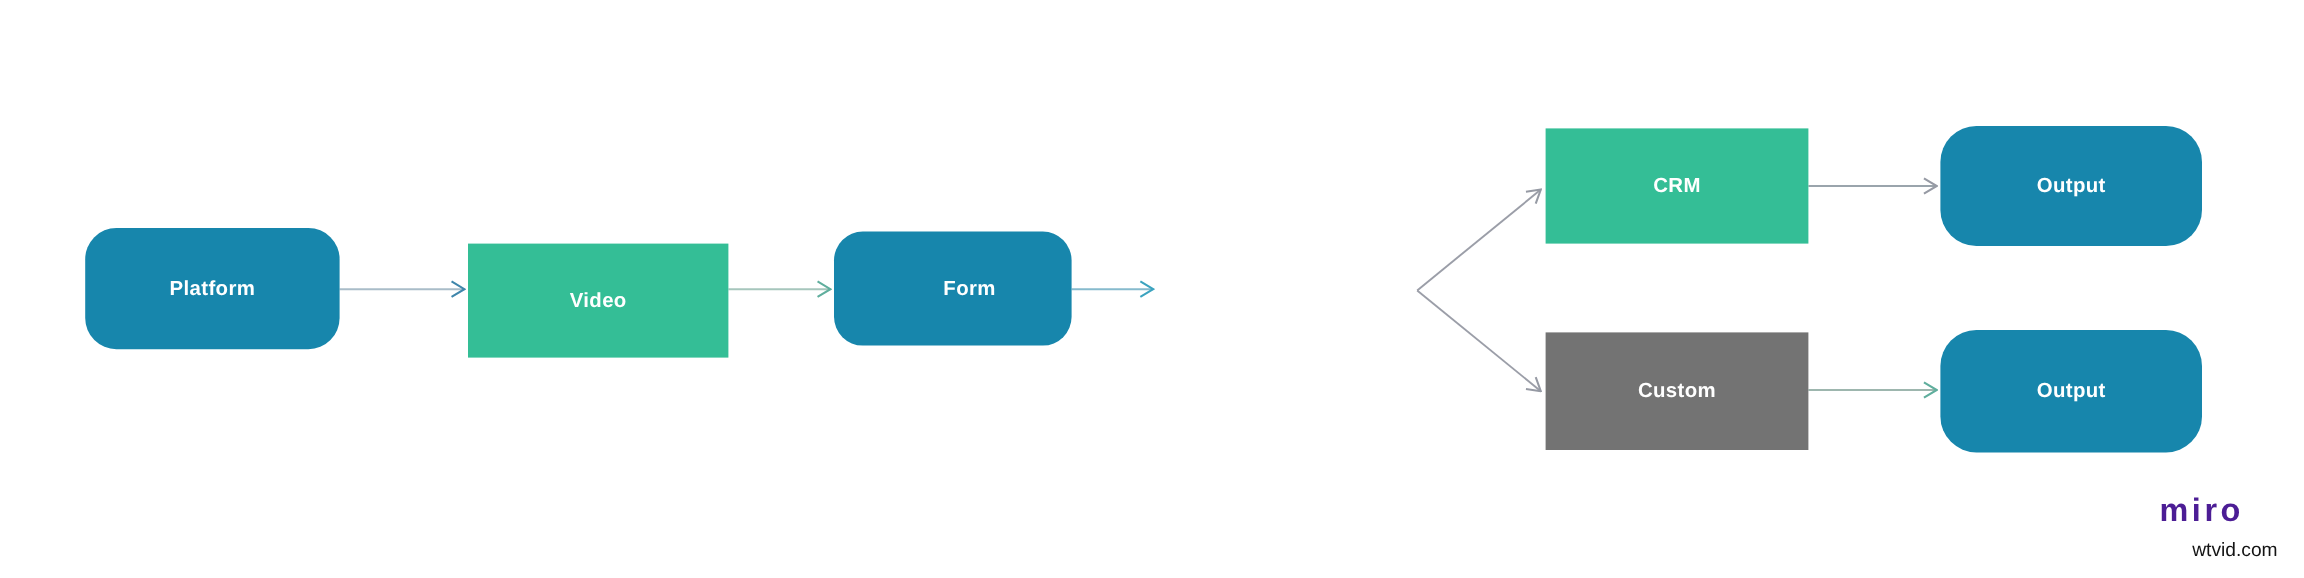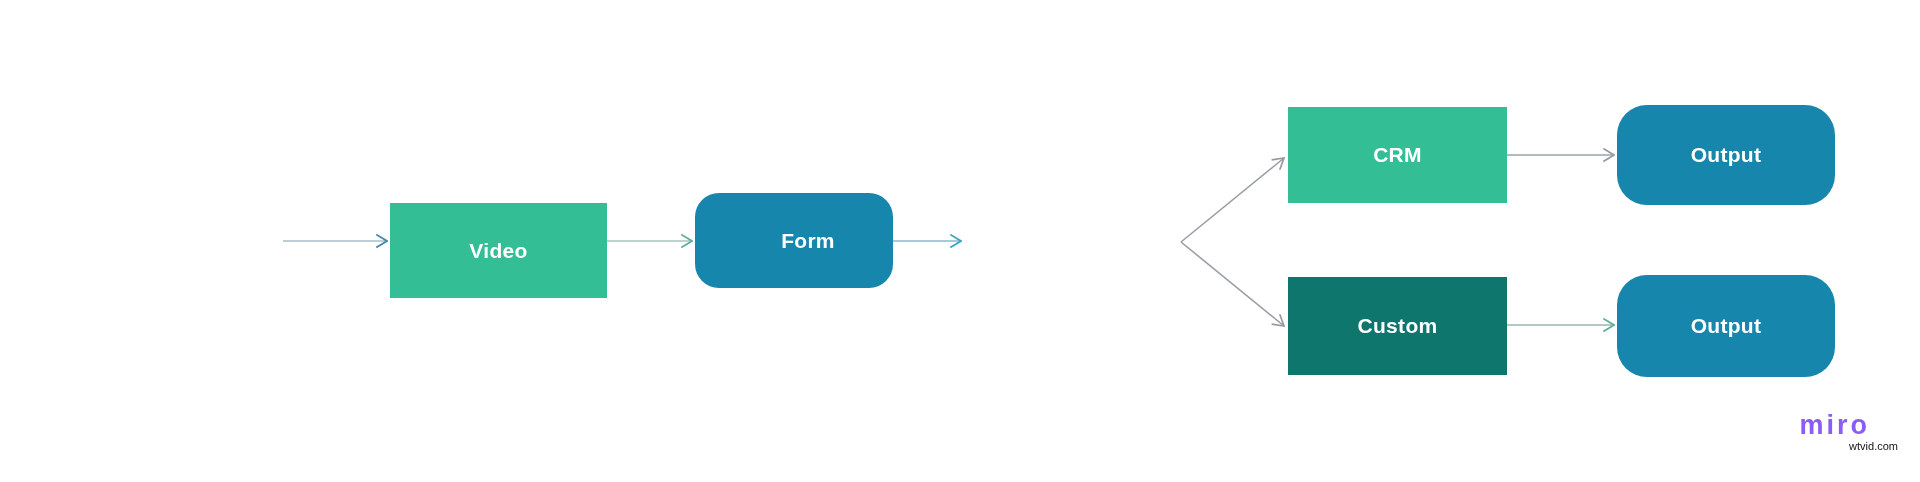--- a/index.html
+++ b/index.html
@@ -15,21 +15,21 @@
     background: #ffffff;
     overflow: hidden;
   }
   .node {
     position: absolute;
     display: flex;
     align-items: center;
     justify-content: center;
     color: #ffffff;
     font-weight: 700;
-    font-size: 21px;
+    font-size: 17px;
     letter-spacing: 0.3px;
     text-align: center;
     box-sizing: border-box;
   }
   #node-platform      { left: 71px;   top: 190px; width: 212px; height: 101px; border-radius: 26px; }
   #node-video         { left: 390px;  top: 193px; width: 217px; height: 95px; margin-top: 10px; }
   #node-form          { left: 695px;  top: 193px; width: 198px; height: 95px;  border-radius: 24px; }
   #node-action        { left: 965px;  top: 162px; width: 216px; height: 158px;
                         clip-path: polygon(50% 0, 100% 50%, 50% 100%, 0 50%); }
   #node-crm           { left: 1288px; top: 107px; width: 219px; height: 96px; }
@@ -43,27 +43,27 @@
     width: 1920px;
     height: 482px;
   }
   .watermark {
     position: absolute;
     right: 50px;
     top: 410px;
     font-size: 27px;
     font-weight: 700;
     letter-spacing: 3px;
-    color: #8b5cf6;
+    color: #4c1d95;
   }
   .footer-label {
     position: absolute;
     right: 22px;
-    top: 440px;
-    font-size: 11px;
+    top: 450px;
+    font-size: 16px;
     color: #141414;
   }
 </style>
 </head>
 <body>
 
 <div id="canvas">
 
   <svg id="connectors" viewBox="0 0 1920 482" xmlns="http://www.w3.org/2000/svg">
     <defs>
@@ -83,39 +83,42 @@
 
     <line x1="283" y1="241" x2="387" y2="241" stroke="#a9bcc8" stroke-width="1.6" marker-end="url(#head-blue)"></line>
     <line x1="607" y1="241" x2="692" y2="241" stroke="#a6c6bc" stroke-width="1.6" marker-end="url(#head-green)"></line>
     <line x1="893" y1="241" x2="961" y2="241" stroke="#86bacd" stroke-width="1.6" marker-end="url(#head-teal)"></line>
     <line x1="1181" y1="242" x2="1284" y2="158" stroke="#9b9ea8" stroke-width="1.6" marker-end="url(#head-gray)"></line>
     <line x1="1181" y1="242" x2="1284" y2="326" stroke="#9b9ea8" stroke-width="1.6" marker-end="url(#head-gray)"></line>
     <line x1="1507" y1="155" x2="1614" y2="155" stroke="#9aa4ac" stroke-width="1.6" marker-end="url(#head-gray)"></line>
     <line x1="1507" y1="325" x2="1614" y2="325" stroke="#9db6ae" stroke-width="1.6" marker-end="url(#head-green)"></line>
   </svg>
 
+  <div class="node" id="node-platform" style="background: rgb(23, 134, 172);">
+    <span>Platform</span>
+  </div>
 
   <div class="node" id="node-video" style="background: rgb(52, 190, 150);">
     <span>Video</span>
   </div>
 
   <div class="node" id="node-form" style="background: rgb(23, 134, 172); padding-left: 28px;">
     <span>Form</span>
   </div>
 
 
   <div class="node" id="node-crm" style="background: rgb(52, 190, 150);">
     <span>CRM</span>
   </div>
 
   <div class="node" id="node-output-crm" style="background: rgb(23, 134, 172);">
     <span>Output</span>
   </div>
 
-  <div class="node" id="node-custom" style="background: #0f766e; align-items: center;">
+  <div class="node" id="node-custom" style="background: #737373; align-items: center;">
     <span>Custom</span>
   </div>
 
   <div class="node" id="node-output-custom" style="background: rgb(23, 134, 172);">
     <span>Output</span>
   </div>
 
   <div class="watermark">miro</div>
   <div class="footer-label">wtvid.com</div>
 

